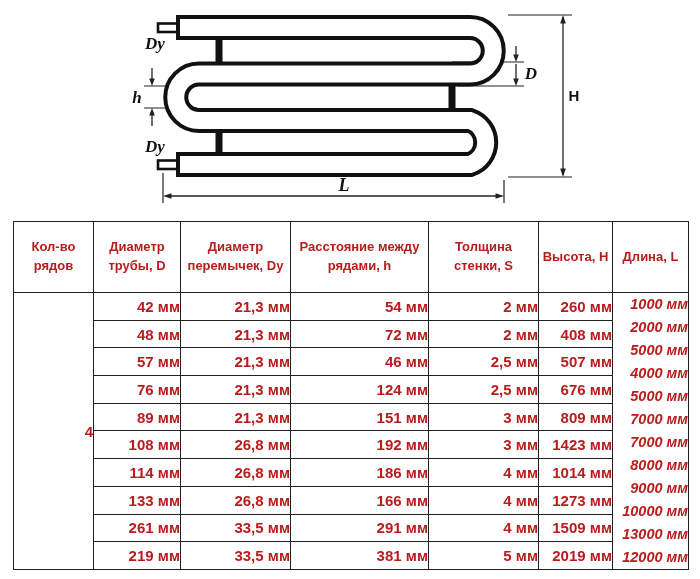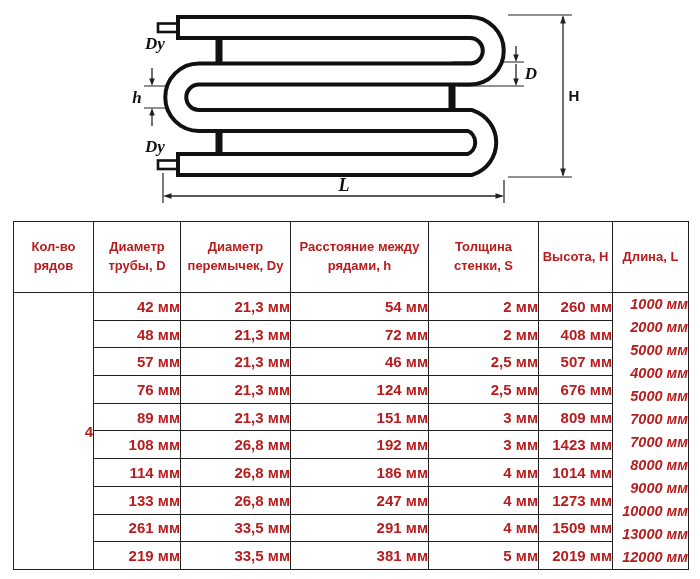--- a/index.html
+++ b/index.html
@@ -162,21 +162,21 @@
       <tr>
         <td>114 мм</td>
         <td>26,8 мм</td>
         <td>186 мм</td>
         <td>4 мм</td>
         <td>1014 мм</td>
       </tr>
       <tr>
         <td>133 мм</td>
         <td>26,8 мм</td>
-        <td>247 мм</td>
+        <td>166 мм</td>
         <td>4 мм</td>
         <td>1273 мм</td>
       </tr>
       <tr>
         <td>261 мм</td>
         <td>33,5 мм</td>
         <td>291 мм</td>
         <td>4 мм</td>
         <td>1509 мм</td>
       </tr>

